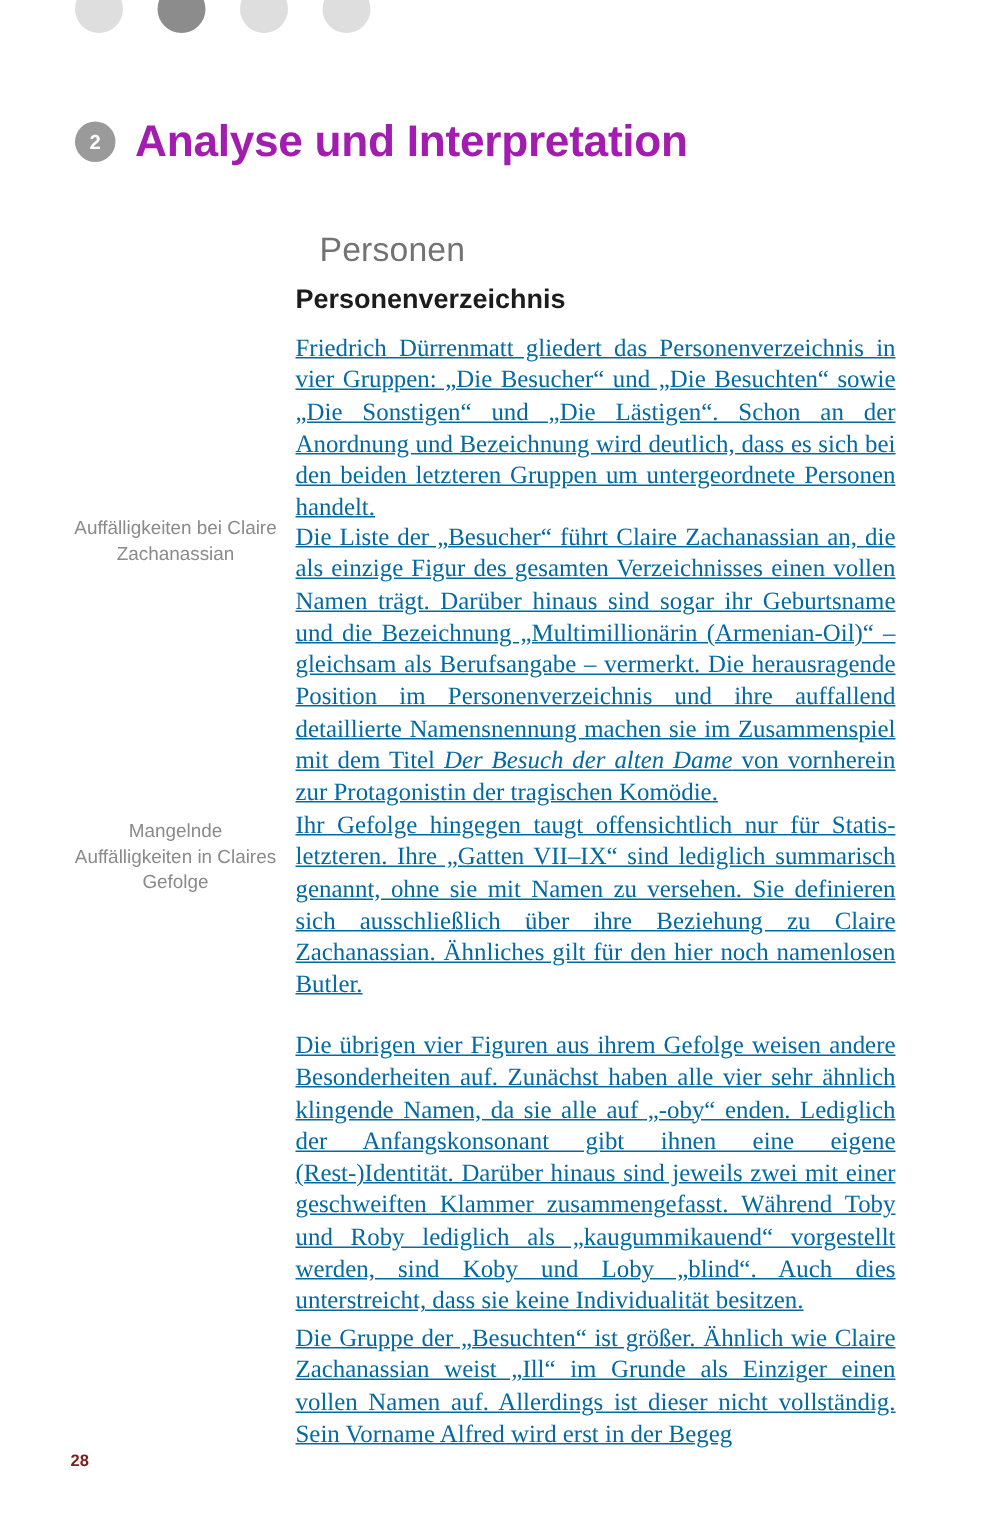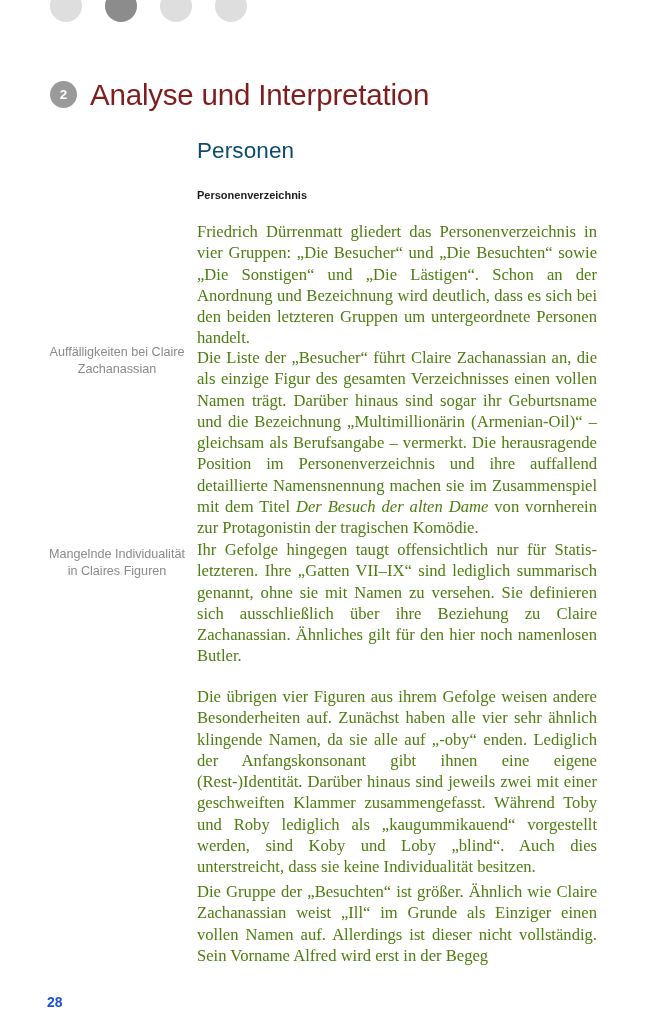--- a/index.html
+++ b/index.html
@@ -55,22 +55,22 @@
     font-weight: 700;
     display: flex;
     align-items: center;
     justify-content: center;
     flex: none;
     line-height: 1;
   }
   .chapter-title {
     font-family: "Liberation Sans", "DejaVu Sans", sans-serif;
     font-size: 29.5px;
-    font-weight: 400;
-    color: #7f1d1d;
+    font-weight: 700;
+    color: #a21caf;
     letter-spacing: -0.2px;
     line-height: 1;
     white-space: nowrap;
   }
 
   
   .page-body {
     position: absolute;
     left: 0;
     top: 140px;
@@ -87,59 +87,60 @@
     width: 140px;
     font-family: "Liberation Sans", "DejaVu Sans", sans-serif;
     font-size: 12.6px;
     line-height: 17px;
     color: #8a8a8a;
     text-align: center;
   }
 
   
   h2.section-title {
-    margin: 0;
+    margin: 16px;
     font-family: "Liberation Sans", "DejaVu Sans", sans-serif;
     font-size: 22.5px;
     font-weight: 400;
-    color: #0c4a6e;
+    color: #737373;
     line-height: 1;
     letter-spacing: 0.1px;
   }
   h3.subsection-title {
     margin: 0;
     font-family: "Liberation Sans", "DejaVu Sans", sans-serif;
-    font-size: 11px;
+    font-size: 18px;
     font-weight: 700;
     color: #1c1c1c;
     line-height: 1;
   }
 
   
   p.body {
     margin: 0;
     font-size: 16.6px;
     line-height: 21.3px;
     text-align: justify;
     text-justify: inter-word;
-    color: #4d7c0f;
+    color: #0369a1;
     hyphens: manual;
+    text-decoration: underline;
     -webkit-hyphens: manual;
   }
   p.body em { font-style: italic; }
 
   
   .page-number {
     position: absolute;
     left: 47px;
-    top: 994px;
+    top: 968px;
     font-family: "Liberation Sans", "DejaVu Sans", sans-serif;
-    font-size: 14px;
+    font-size: 11px;
     font-weight: 700;
-    color: #1d4ed8;
+    color: #7f1d1d;
   }
 </style>
 </head>
 <body>
 
 <div class="dot-row">
   <div class="dot" style="background: rgb(222, 222, 222);"></div>
   <div class="dot active" style="background: rgb(140, 140, 140);"></div>
   <div class="dot" style="background: rgb(222, 222, 222);"></div>
   <div class="dot" style="background: rgb(222, 222, 222);"></div>
@@ -165,21 +166,21 @@
   </div>
 
   <div class="margin-note" style="top:204px;">Auffälligkeiten bei Claire Zachanassian</div>
 
   <div class="col-main" style="top:207px;">
     <p class="body">
       <span>Die Liste der „Besucher“ führt Claire Zachanassian an, die als einzige Figur des gesamten Verzeichnisses einen vollen Namen trägt. Darüber hinaus sind sogar ihr Ge­burtsname und die Bezeichnung „Multimillionärin (Ar­menian-Oil)“ – gleichsam als Berufsangabe – vermerkt. Die herausragende Position im Personenverzeichnis und ihre auffallend detaillierte Namensnennung ma­chen sie im Zusammenspiel mit dem Titel </span><em>Der Besuch der alten Dame</em><span> von vornherein zur Protagonistin der tragi­schen Komödie.</span>
     </p>
   </div>
 
-  <div class="margin-note" style="top:406px;">Mangelnde Individualität in Claires Figuren</div>
+  <div class="margin-note" style="top:406px;">Mangelnde Auffälligkeiten in Claires Gefolge</div>
 
   <div class="col-main" style="top:399px;">
     <p class="body">Ihr Gefolge hingegen taugt offensichtlich nur für Statis­letzteren. Ihre „Gatten VII–IX“ sind lediglich summa­risch genannt, ohne sie mit Namen zu versehen. Sie de­finieren sich ausschließlich über ihre Beziehung zu Claire Zachanassian. Ähnliches gilt für den hier noch namenlosen Butler.</p>
   </div>
 
   <div class="col-main" style="top:546px;">
     <p class="body">Die übrigen vier Figuren aus ihrem Gefolge weisen an­dere Besonderheiten auf. Zunächst haben alle vier sehr ähnlich klingende Namen, da sie alle auf „-oby“ enden. Lediglich der Anfangskonsonant gibt ihnen eine eigene (Rest-)Identität. Darüber hinaus sind jeweils zwei mit ei­ner geschweiften Klammer zusammengefasst. Während Toby und Roby lediglich als „kaugummikauend“ vorge­stellt werden, sind Koby und Loby „blind“. Auch dies unterstreicht, dass sie keine Individualität besitzen.</p>
   </div>
 
   <div class="col-main" style="top:741px;">

